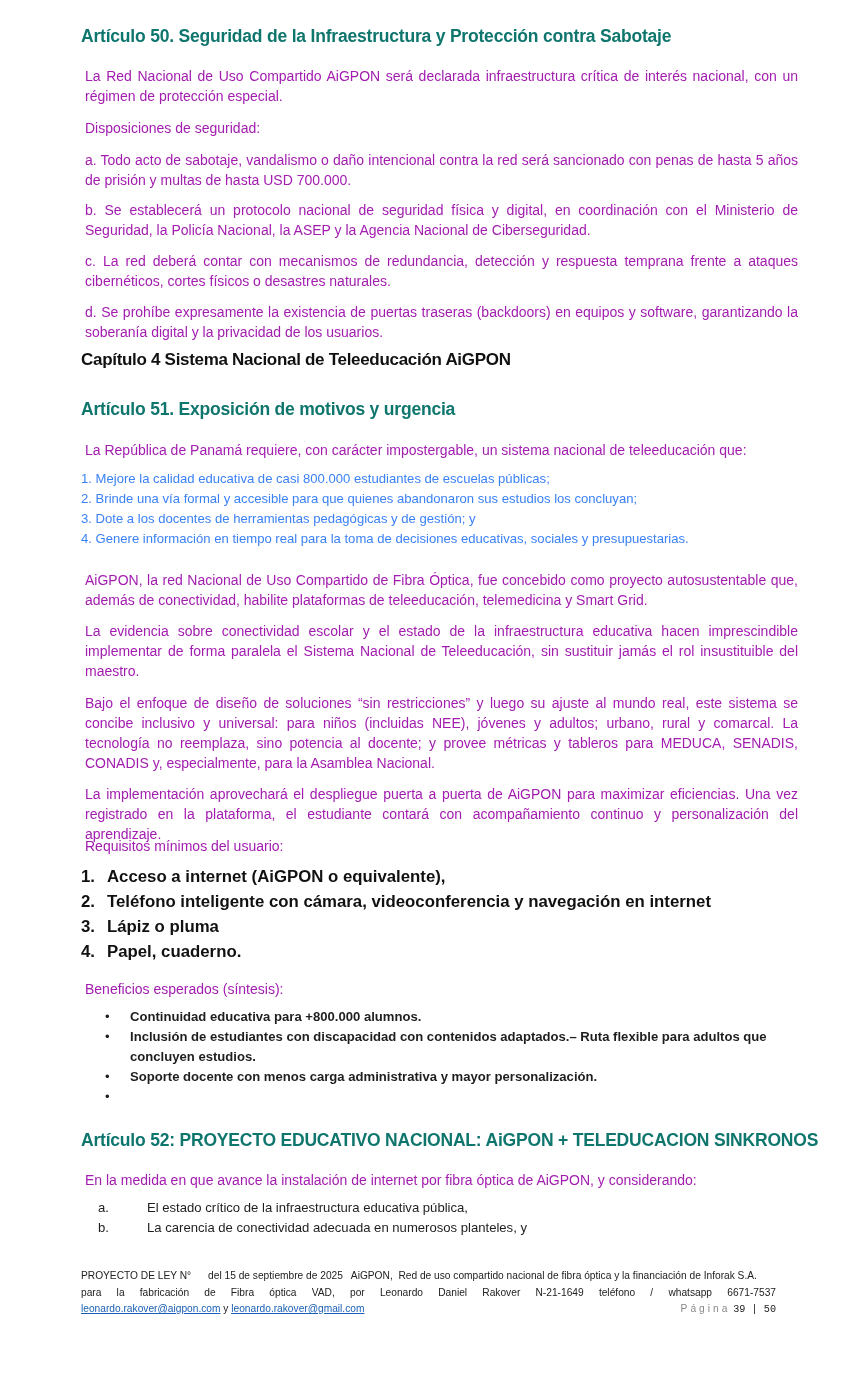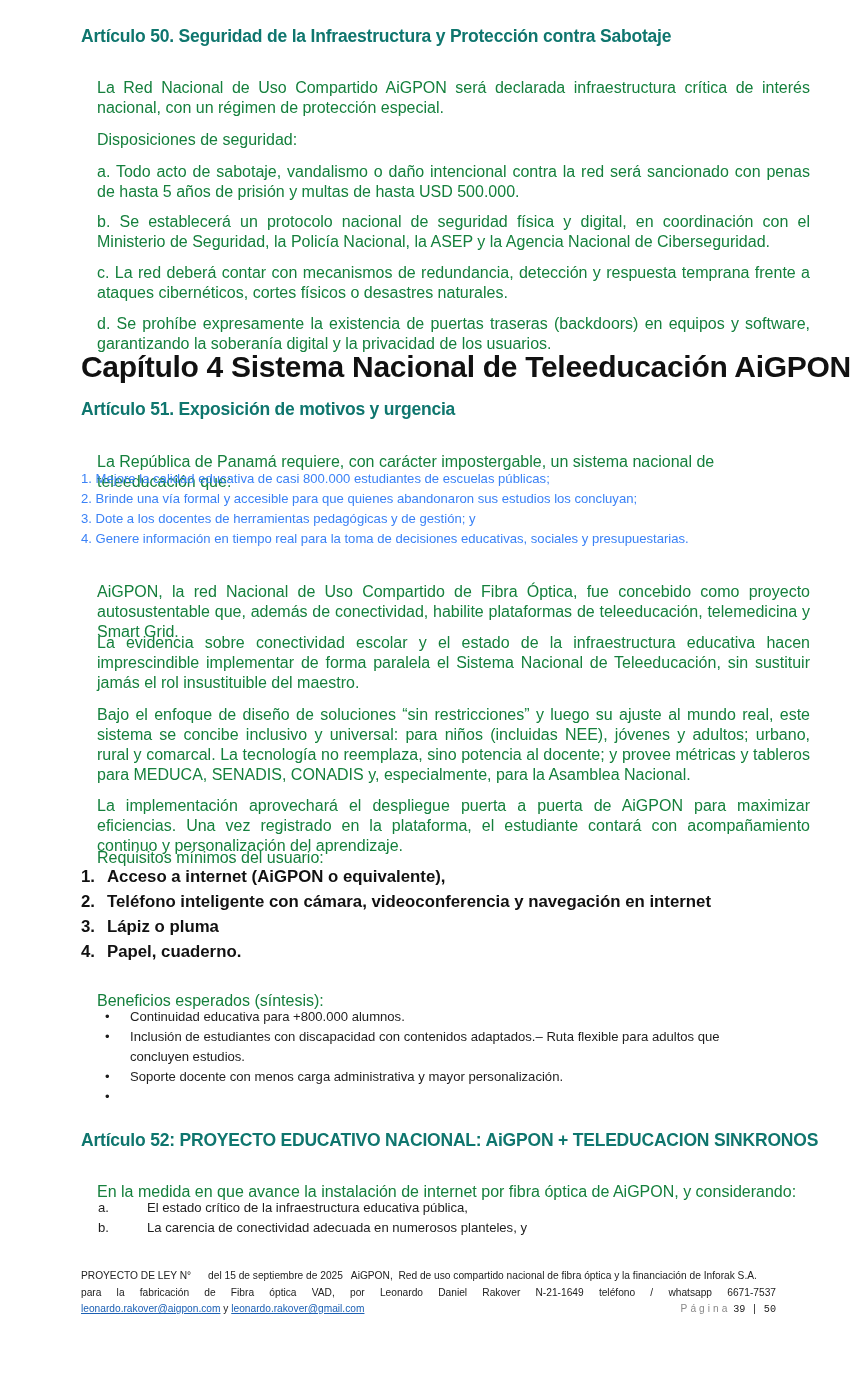--- a/index.html
+++ b/index.html
@@ -1,45 +1,45 @@
 <!DOCTYPE html>
 <html><head>
   <meta charset="utf-8">
   <style>
     html, body { margin: 0; padding: 0; background: #ffffff; }
     body { width: 850px; height: 1400px; position: relative; overflow: hidden;
            font-family: "Liberation Sans", "DejaVu Sans", sans-serif; color: #1a1a1a; }
     .abs { position: absolute; left: 81px; width: 713px; }
     .h-art { font-weight: bold; font-size: 17.5px; letter-spacing: -0.2px; white-space: nowrap; color: #0f766e; }
-    .h-chap { font-weight: bold; font-size: 30px; letter-spacing: -0.3px; white-space: nowrap; color: #111; }
-    .p { font-size: 16px; line-height: 20px; text-align: justify; text-align-last: left; margin: 16px; color: #15803d; }
+    .h-chap { font-weight: bold; font-size: 17px; letter-spacing: -0.3px; white-space: nowrap; color: #111; }
+    .p { font-size: 14px; line-height: 20px; text-align: justify; text-align-last: left; margin: 4px; color: #a21caf; }
     .p.nj { text-align: left; }
     .line { font-size: 13.1px; line-height: 20px; white-space: nowrap; color: #3b82f6; }
     .big-item { font-weight: bold; font-size: 16.8px; line-height: 25px; white-space: nowrap; color: #111; display: flex; }
     .big-item .num { width: 26px; display: inline-block; }
     .bullet { font-size: 13.1px; line-height: 20px; display: flex; color: #1e1e1e; }
     .bullet .dot { width: 25px; padding-left: 24px; display: inline-block; flex: none; }
-    .bullet .txt { width: 640px; }
+    .bullet .txt { width: 640px; font-weight: bold; }
     .alpha { font-size: 13.1px; line-height: 20px; display: flex; color: #1e1e1e; white-space: nowrap; }
     .alpha .lt { width: 49px; padding-left: 17px; display: inline-block; flex: none; }
     .footer { position: absolute; left: 81px; width: 695px; top: 1268px; font-size: 10.2px; line-height: 16.5px; color: #222; }
     .footer .row { white-space: nowrap; }
     .footer .row.just { text-align: justify; text-align-last: justify; white-space: normal; }
     .footer a { color: #1a5fb4; text-decoration: underline; }
     .footer .pg { float: right; color: #888; }
     .footer .pg .spaced { letter-spacing: 3px; }
     .footer .pg .num { color: #222; font-family: Liberation Mono, monospace; }
   </style>
 </head>
 <body>
 
 <div class="abs h-art" style="top:26px;">Artículo 50. Seguridad de la Infraestructura y Protección contra Sabotaje</div>
 <p class="abs p" style="top:62px;">La Red Nacional de Uso Compartido AiGPON será declarada infraestructura crítica de interés nacional, con un régimen de protección especial.</p>
 <p class="abs p" style="top:114px;">Disposiciones de seguridad:</p>
-<p class="abs p" style="top:146px;">a. Todo acto de sabotaje, vandalismo o daño intencional contra la red será sancionado con penas de hasta 5 años de prisión y multas de hasta USD 500.000.</p>
+<p class="abs p" style="top:146px;">a. Todo acto de sabotaje, vandalismo o daño intencional contra la red será sancionado con penas de hasta 5 años de prisión y multas de hasta USD 700.000.</p>
 <p class="abs p" style="top:196px;">b. Se establecerá un protocolo nacional de seguridad física y digital, en coordinación con el Ministerio de Seguridad, la Policía Nacional, la ASEP y la Agencia Nacional de Ciberseguridad.</p>
 <p class="abs p" style="top:247px;">c. La red deberá contar con mecanismos de redundancia, detección y respuesta temprana frente a ataques cibernéticos, cortes físicos o desastres naturales.</p>
 <p class="abs p" style="top:298px;">d. Se prohíbe expresamente la existencia de puertas traseras (backdoors) en equipos y software, garantizando la soberanía digital y la privacidad de los usuarios.</p>
 
 <div class="abs h-chap" style="top:350px;">Capítulo 4  Sistema Nacional de Teleeducación  AiGPON</div>
 
 <div class="abs h-art" style="top:399px;">Artículo 51. Exposición de motivos y urgencia</div>
 <p class="abs p nj" style="top:436px;">La República de Panamá requiere, con carácter impostergable, un sistema nacional de teleeducación que:</p>
 <div class="abs" style="top:469px;">
   <div class="line">1. Mejore la calidad educativa de casi 800.000 estudiantes de escuelas públicas;</div>

